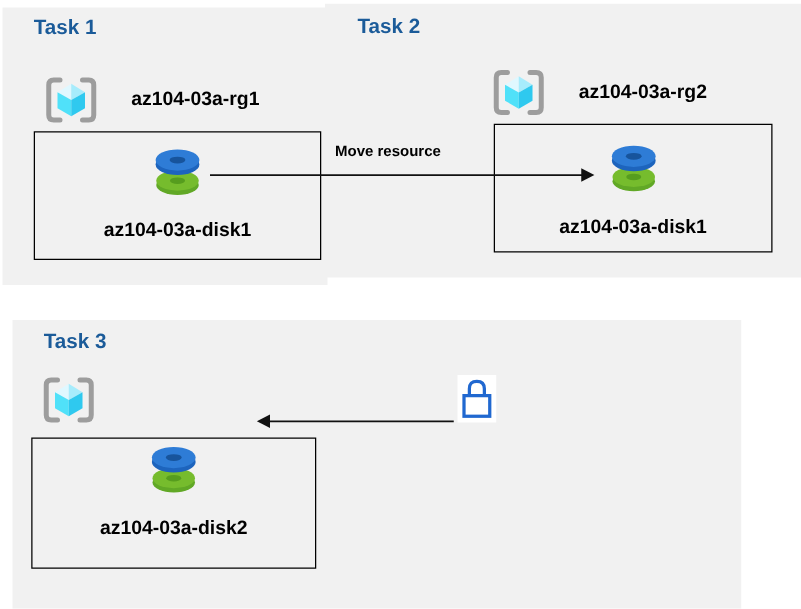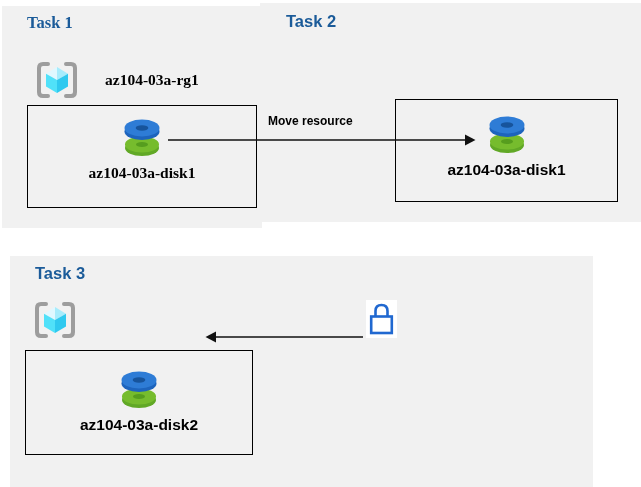--- a/index.html
+++ b/index.html
@@ -11,37 +11,37 @@
   .task-title{
     position:absolute;font-size:16.5px;font-weight:700;color:var(--title-color,#1b5b99);
     white-space:nowrap;
   }
   .rg-row{position:absolute;display:flex;align-items:center;gap:26px;}
   .rg-row .label,.bold-label{font-size:15.5px;font-weight:700;color:#000;white-space:nowrap;}
   .res-box{
     position:absolute;border:1.4px solid #000;background:transparent;
     display:flex;flex-direction:column;align-items:center;box-sizing:border-box;
   }
-  .res-box .label{font-size:15.5px;font-weight:700;margin-top:5px;white-space:nowrap;}
+  .res-box .label{font-size:15.5px;font-weight:700;margin-top:17px;white-space:nowrap;}
   .move-label{position:absolute;font-size:12px;font-weight:700;white-space:nowrap;}
   .arrow-layer{position:absolute;left:0;top:0;width:641px;height:487px;pointer-events:none;z-index:6;}
   .lock-box{
     position:absolute;background:#ffffff;display:flex;align-items:center;justify-content:center;
   }
   .lock-text{position:absolute;line-height:18.5px;font-size:15.5px;white-space:nowrap;}
   .lock-text .name{font-weight:700;display:block;}
   .lock-text .type b{font-weight:700;}
   svg{display:block;}
 </style>
 </head>
 <body>
 
 <div class="canvas">
 
-  <div class="panel" style="left:2px;top:6px;width:260px;height:222px;font-family:Liberation Serif, serif;">
+  <div class="panel" style="left:2px;top:6px;width:260px;height:222px;">
     <div class="task-title" style="left:25px;top:7px;">Task 1</div>
 
     <div class="rg-row" style="left:33px;top:52px;height:44px;">
       <span>
         <svg width="44" height="38" viewBox="0 0 44 38">
           <path d="M13 3 H8 Q4 3 4 7 V31 Q4 35 8 35 H13" fill="none" stroke="#9d9d9d" stroke-width="4" stroke-linecap="round"></path>
           <path d="M31 3 H36 Q40 3 40 7 V31 Q40 35 36 35 H31" fill="none" stroke="#9d9d9d" stroke-width="4" stroke-linecap="round"></path>
           <polygon points="22,6 22,19 11,12.8" fill="#e0f8ff"></polygon>
           <polygon points="22,6 33,12.8 22,19" fill="#a7ecfc"></polygon>
           <polygon points="11,12.8 22,19 22,32 11,25.5" fill="#50e1f9"></polygon>
@@ -62,20 +62,33 @@
           <ellipse cx="21" cy="11" rx="6.3" ry="2.7" fill="#17549c"></ellipse>
         </svg>
       </span>
       <span class="label">az104-03a-disk1</span>
     </div>
   </div>
 
   <div class="panel" style="left:260px;top:3px;width:393px;height:219px;">
     <div class="task-title" style="left:26px;top:9px;">Task 2</div>
 
+    <div class="rg-row" style="left:133px;top:49px;height:44px;">
+      <span>
+        <svg width="44" height="38" viewBox="0 0 44 38">
+          <path d="M13 3 H8 Q4 3 4 7 V31 Q4 35 8 35 H13" fill="none" stroke="#9d9d9d" stroke-width="4" stroke-linecap="round"></path>
+          <path d="M31 3 H36 Q40 3 40 7 V31 Q40 35 36 35 H31" fill="none" stroke="#9d9d9d" stroke-width="4" stroke-linecap="round"></path>
+          <polygon points="22,6 22,19 11,12.8" fill="#e0f8ff"></polygon>
+          <polygon points="22,6 33,12.8 22,19" fill="#a7ecfc"></polygon>
+          <polygon points="11,12.8 22,19 22,32 11,25.5" fill="#50e1f9"></polygon>
+          <polygon points="33,12.8 22,19 22,32 33,25.5" fill="#2fc9ef"></polygon>
+        </svg>
+      </span>
+      <span class="label">az104-03a-rg2</span>
+    </div>
 
     <div class="move-label" style="left:8px;top:111px;">Move resource</div>
 
     <div class="res-box" style="left:135px;top:96px;width:223px;height:103px;padding-top:14px;">
       <span>
         <svg width="42" height="42" viewBox="0 0 42 42">
           <ellipse cx="21" cy="31" rx="17" ry="8" fill="#61a826"></ellipse>
           <ellipse cx="21" cy="27.5" rx="17" ry="8" fill="#76bc2d"></ellipse>
           <ellipse cx="21" cy="27.5" rx="6" ry="2.6" fill="#569d1e"></ellipse>
           <ellipse cx="21" cy="14.5" rx="17.5" ry="8.5" fill="#1d64bd"></ellipse>
@@ -96,21 +109,21 @@
           <path d="M13 3 H8 Q4 3 4 7 V31 Q4 35 8 35 H13" fill="none" stroke="#9d9d9d" stroke-width="4" stroke-linecap="round"></path>
           <path d="M31 3 H36 Q40 3 40 7 V31 Q40 35 36 35 H31" fill="none" stroke="#9d9d9d" stroke-width="4" stroke-linecap="round"></path>
           <polygon points="22,6 22,19 11,12.8" fill="#e0f8ff"></polygon>
           <polygon points="22,6 33,12.8 22,19" fill="#a7ecfc"></polygon>
           <polygon points="11,12.8 22,19 22,32 11,25.5" fill="#50e1f9"></polygon>
           <polygon points="33,12.8 22,19 22,32 33,25.5" fill="#2fc9ef"></polygon>
         </svg>
       </span>
     </div>
 
-    <div class="res-box" style="left:15px;top:94px;width:228px;height:105px;padding-top:18px;">
+    <div class="res-box" style="left:15px;top:94px;width:228px;height:105px;padding-top:4px;">
       <span>
         <svg width="42" height="42" viewBox="0 0 42 42">
           <ellipse cx="21" cy="31" rx="17" ry="8" fill="#61a826"></ellipse>
           <ellipse cx="21" cy="27.5" rx="17" ry="8" fill="#76bc2d"></ellipse>
           <ellipse cx="21" cy="27.5" rx="6" ry="2.6" fill="#569d1e"></ellipse>
           <ellipse cx="21" cy="14.5" rx="17.5" ry="8.5" fill="#1d64bd"></ellipse>
           <ellipse cx="21" cy="11" rx="17.5" ry="8.5" fill="#2e7cd6"></ellipse>
           <ellipse cx="21" cy="11" rx="6.3" ry="2.7" fill="#17549c"></ellipse>
         </svg>
       </span>

